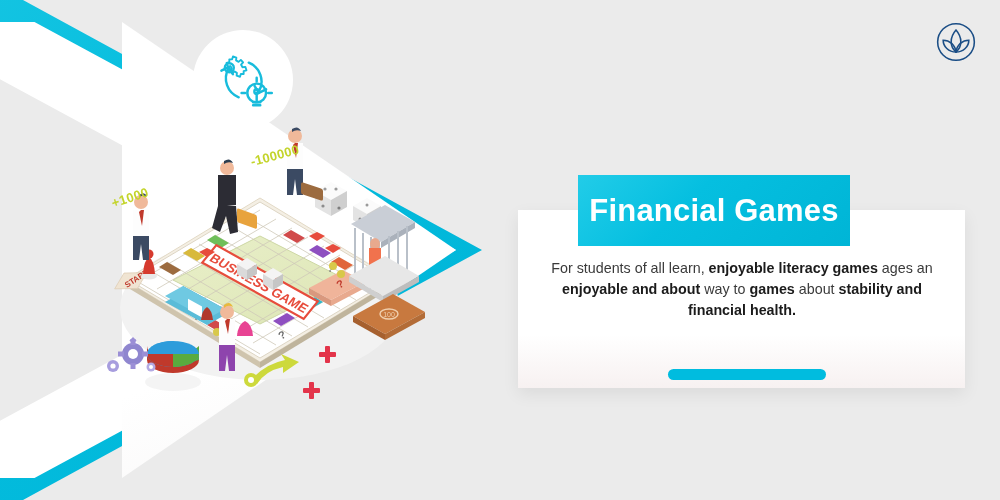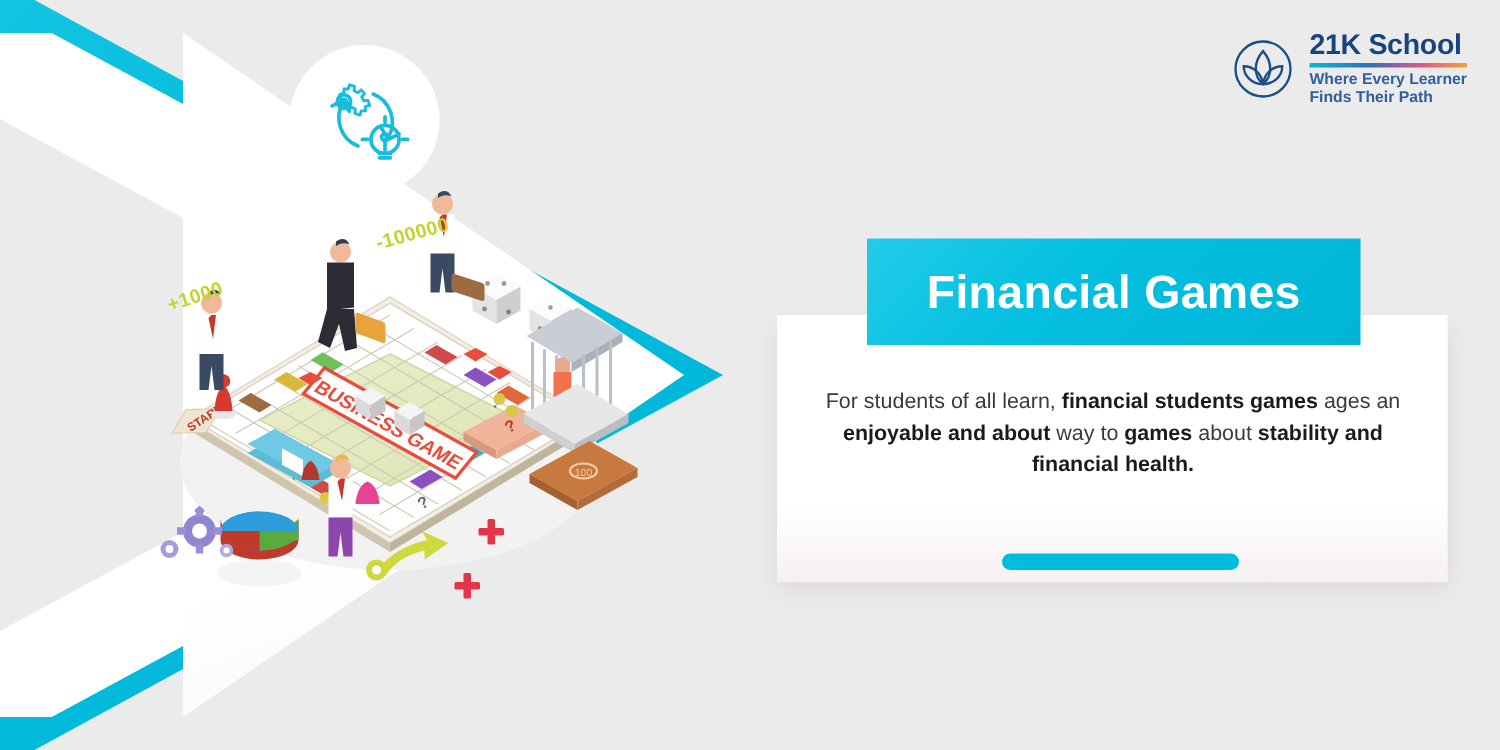--- a/index.html
+++ b/index.html
@@ -59,22 +59,22 @@
   }
 
   
   #content-card{
     position:absolute; left:518px; top:210px;
     width:447px; height:178px;
     background:linear-gradient(180deg,#ffffff 0%,#ffffff 70%,#f7f1f1 100%);
     box-shadow:0 6px 16px rgba(0,0,0,.07);
   }
   #title-banner{
-    position:absolute; left:578px; top:159px;
-    width:329px; height:71px;
+    position:absolute; left:578px; top:175px;
+    width:272px; height:71px;
     background:linear-gradient(135deg,#22cce8 0%,#05bfe0 40%,#00b5d6 100%);
     display:flex; align-items:center; justify-content:center;
     z-index:5;
   }
   #title-banner .t{
     color:#fff; font-size:31px; font-weight:bold; letter-spacing:.2px;
   }
   #body-copy{
     position:absolute; left:538px; top:258px;
     width:408px;
@@ -388,29 +388,23 @@
 
 <div id="logo">
   <div id="logo-mark">
     <svg viewBox="0 0 48 48" fill="none" stroke="#1b4e86" stroke-width="1.7">
       <circle cx="24" cy="24" r="20"></circle>
       <path d="M24 11 C17 19 17 29 24 35 C31 29 31 19 24 11 Z"></path>
       <path d="M24 35 C16 35 10 29 10 22 C17 22 23 27 24 35 Z"></path>
       <path d="M24 35 C32 35 38 29 38 22 C31 22 25 27 24 35 Z"></path>
     </svg>
   </div>
-  <div id="logo-text">
-    <div class="logo-name">21K School</div>
-    <div class="logo-rule"></div>
-    <div class="logo-tag">Where Every Learner</div>
-    <div class="logo-tag">Finds Their Path</div>
-  </div>
 </div>
 
 <div id="content-card"></div>
 
 <div id="title-banner">
   <span class="t">Financial Games</span>
 </div>
 
-<p id="body-copy"><span>For students of all learn, </span><b>financial students games</b><span> ages an </span><b>enjoyable and about</b><span> way to </span><b>games</b><span> about </span><b>stability and financial health.</b></p>
+<p id="body-copy"><span>For students of all learn, </span><b>enjoyable literacy games</b><span> ages an </span><b>enjoyable and about</b><span> way to </span><b>games</b><span> about </span><b>stability and financial health.</b></p>
 
 <div id="bottom-pill"></div>
 
 </body></html>

